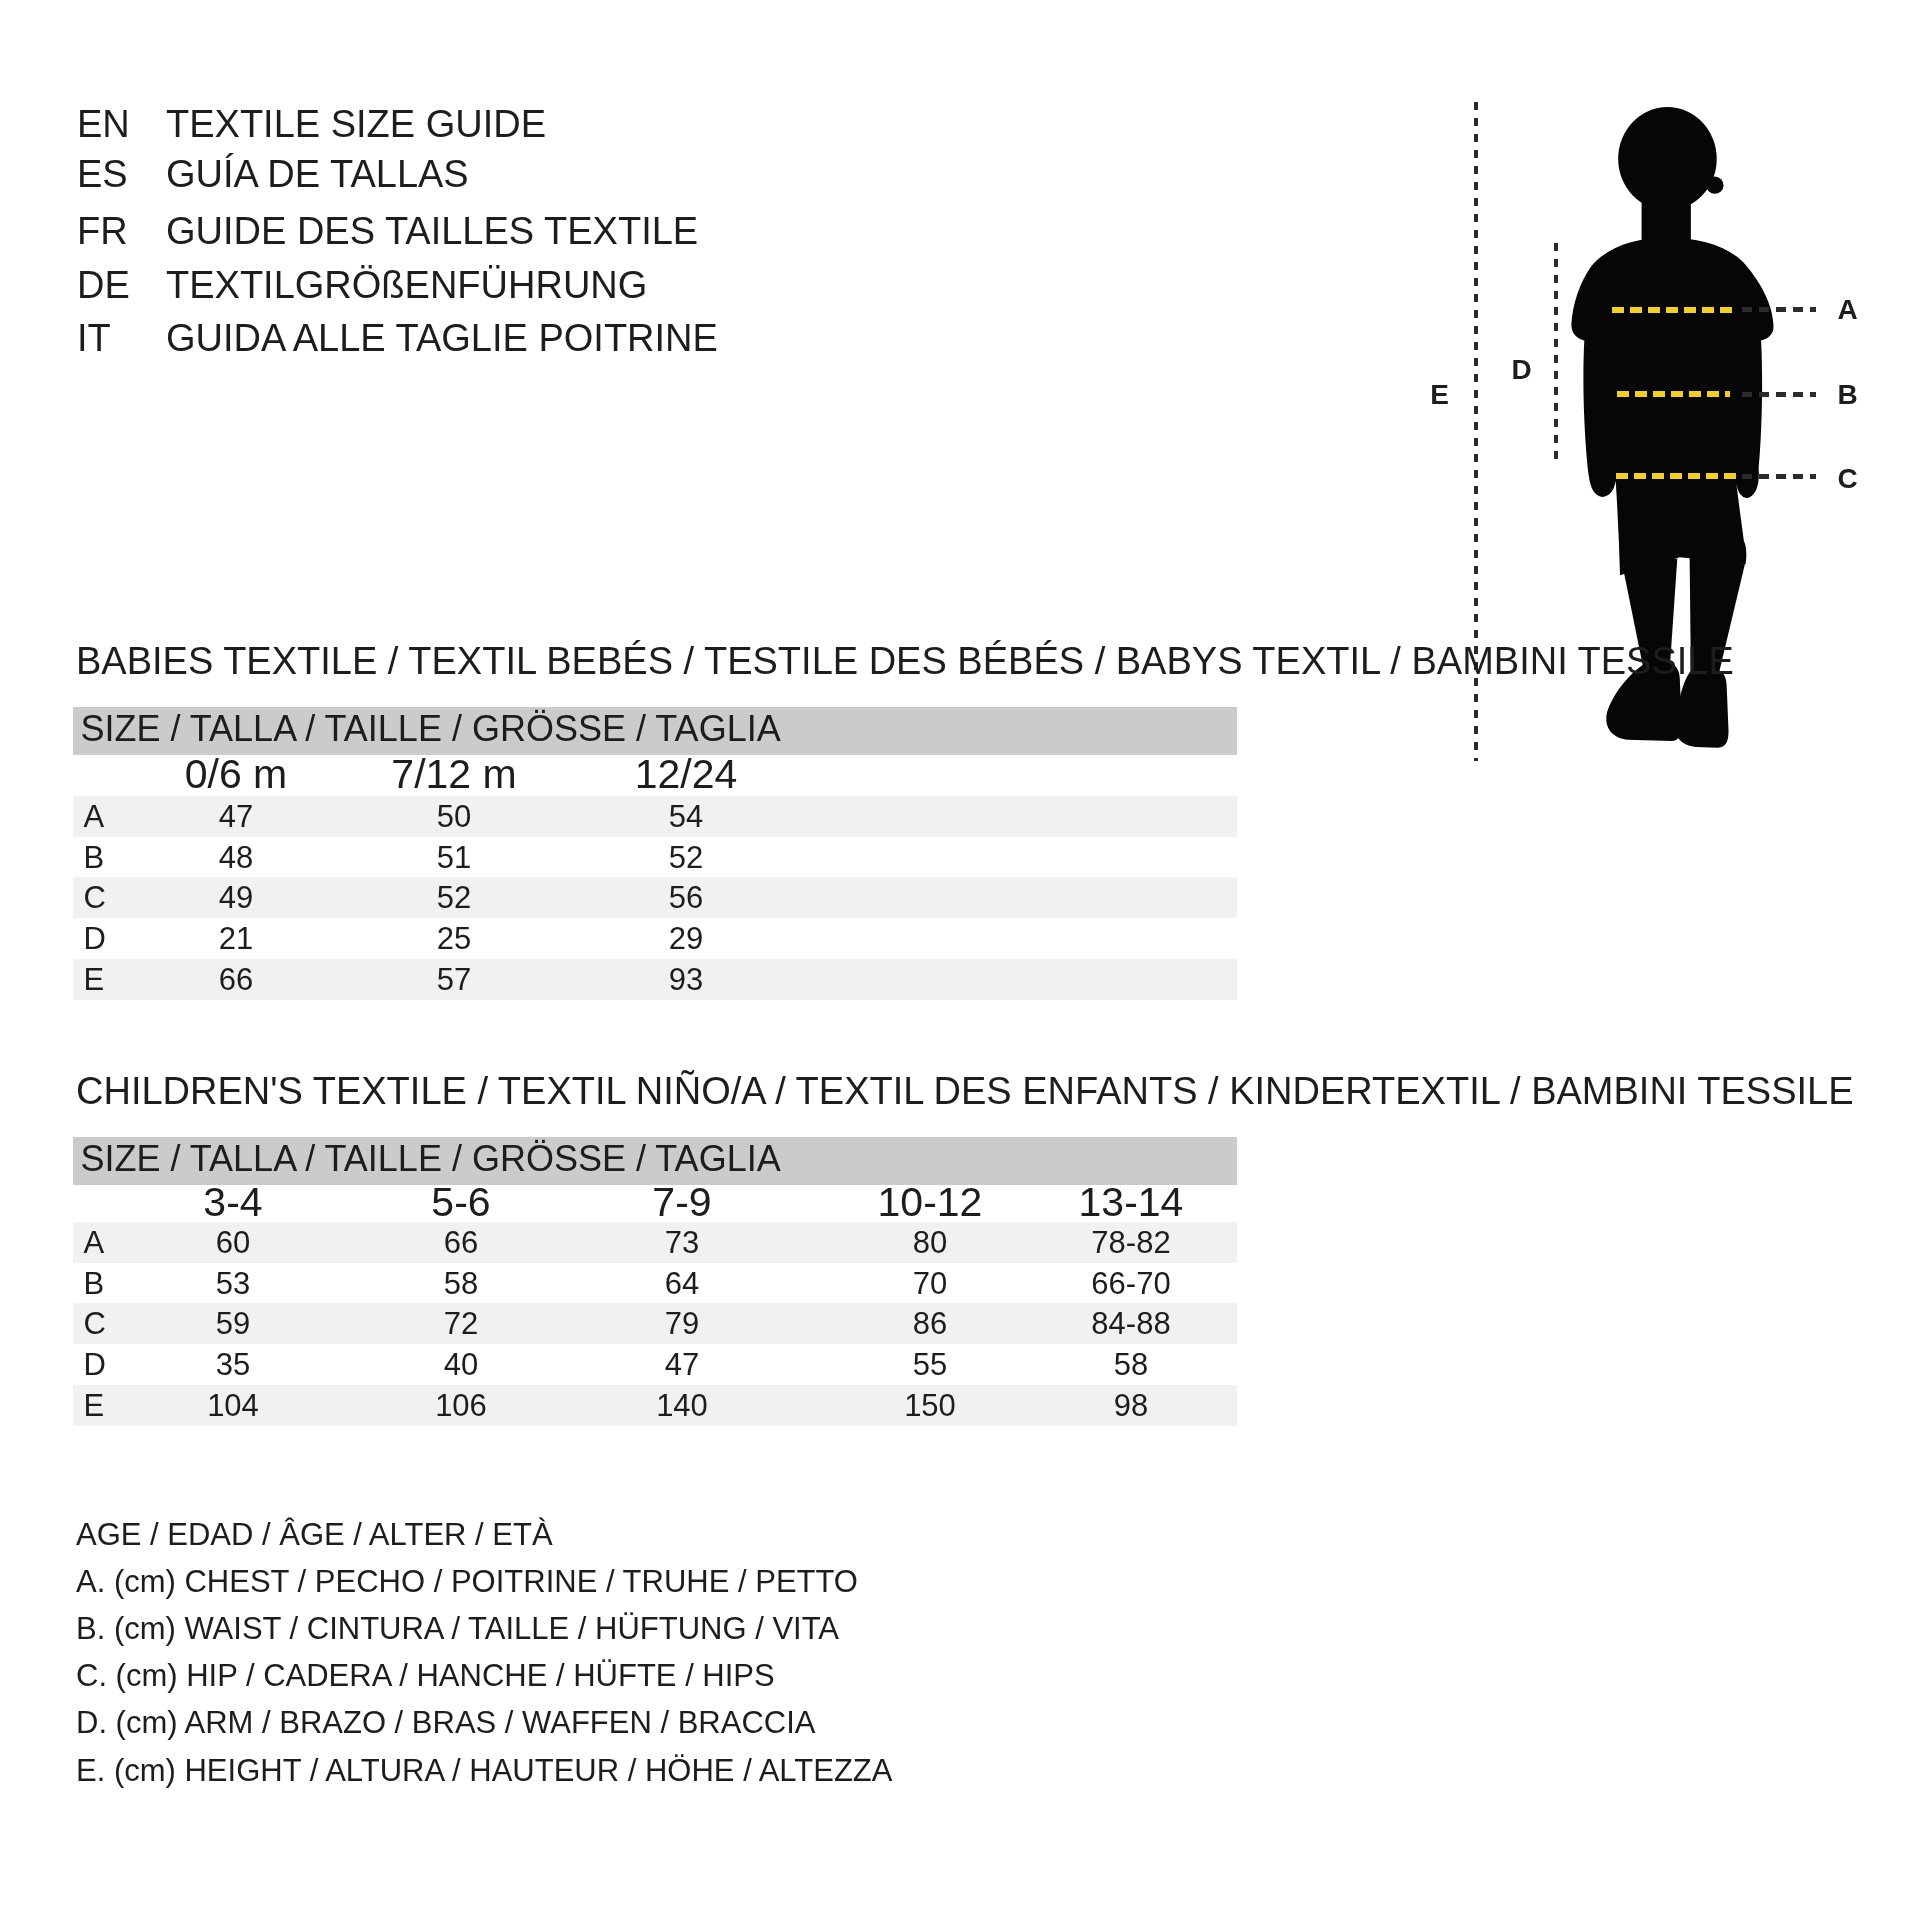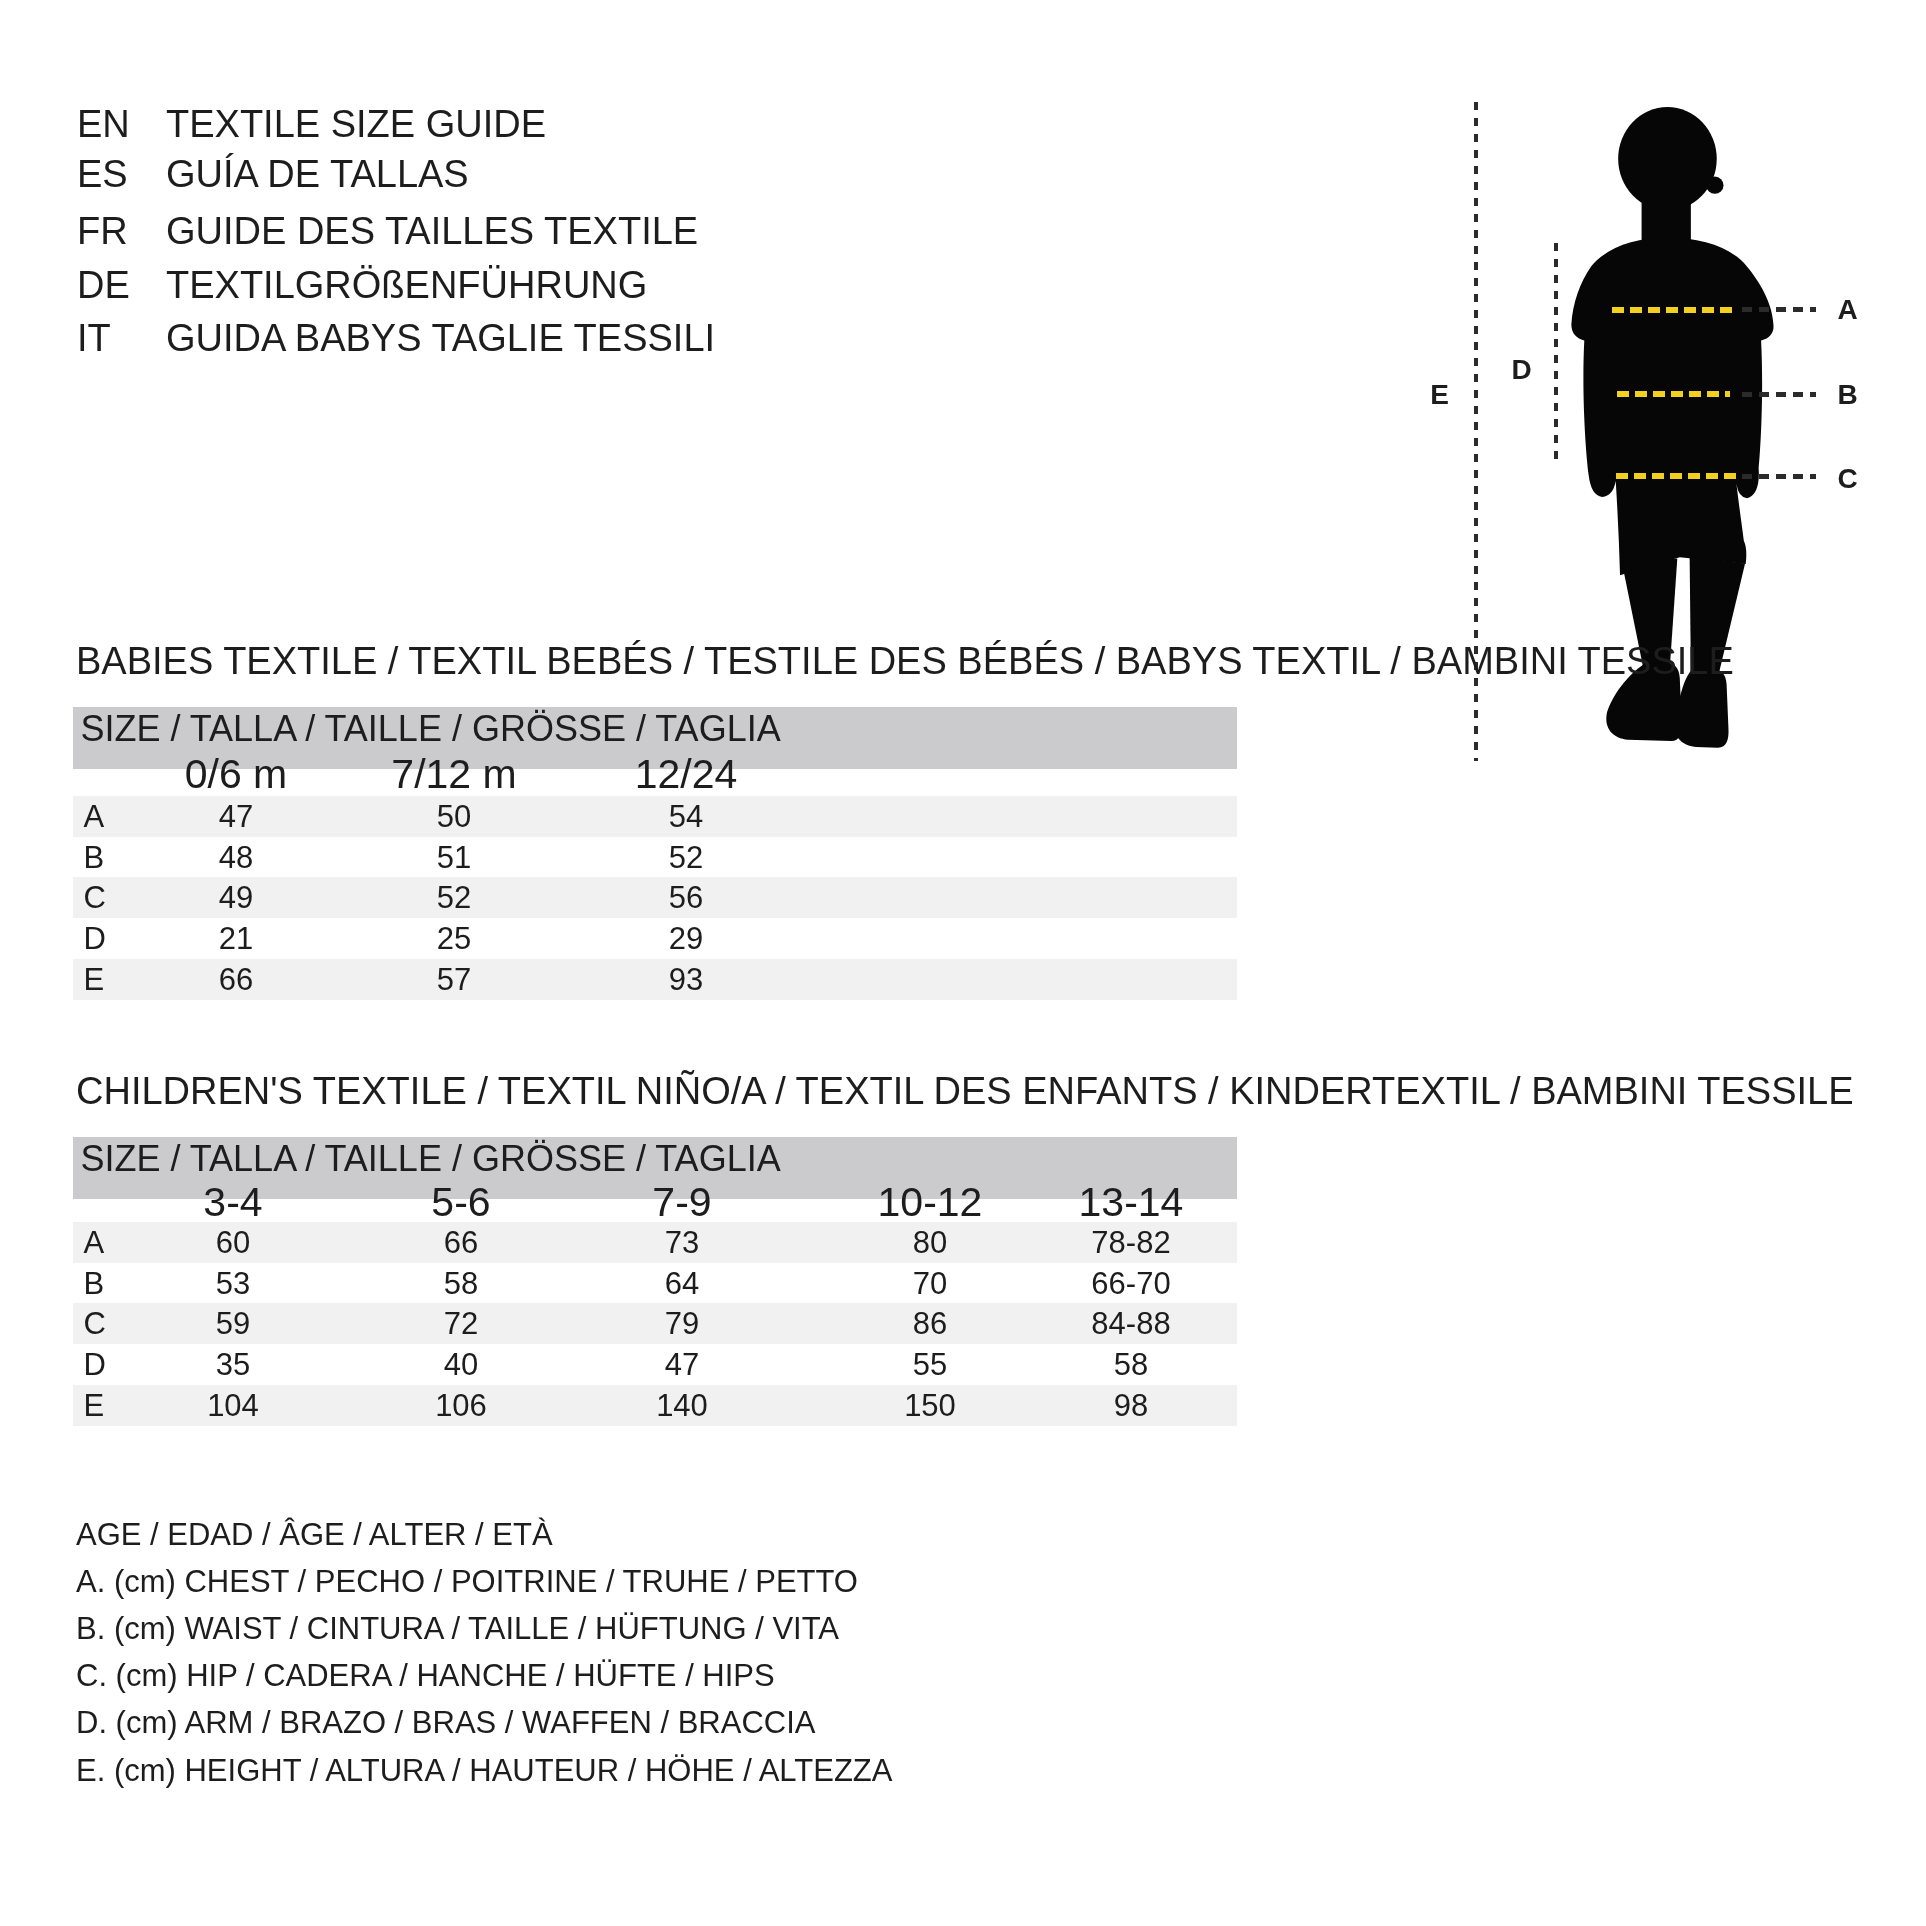--- a/index.html
+++ b/index.html
@@ -10,21 +10,21 @@
     font-family:"Liberation Sans","DejaVu Sans",sans-serif;
     color:#1d1d1d;
     overflow:hidden;
   }
   
   .lang-row{position:absolute;left:77px;height:54px;line-height:54px;font-size:38px;white-space:nowrap;}
   .lang-code{display:inline-block;width:89px;}
   
   .sec-title{position:absolute;left:76px;height:43px;line-height:43px;font-size:38px;white-space:nowrap;}
   
-  .size-bar{position:absolute;left:73px;width:1164px;height:62px;line-height:44px;
+  .size-bar{position:absolute;left:73px;width:1164px;height:48px;line-height:44px;
     background:#CBCBCE;font-size:36px;padding-left:7.4px;box-sizing:border-box;white-space:nowrap;}
   
   .col-row{position:absolute;left:73px;width:1164px;font-size:41px;}
   .t-row{position:absolute;left:73px;width:1164px;height:41px;line-height:41px;font-size:31px;}
   .t-row.stripe{background:#F1F1F2;}
   .row-label{position:absolute;left:10.5px;top:0;}
   .cell{position:absolute;top:0;width:148px;text-align:center;}
   .b-c1{left:89px}.b-c2{left:307px}.b-c3{left:539px}
   .c-c1{left:86px}.c-c2{left:314px}.c-c3{left:535px}.c-c4{left:783px}.c-c5{left:984px}
   
@@ -52,21 +52,21 @@
     <div class="lang-row" style="top:147px">
       <span class="lang-code">ES</span><span>GUÍA DE TALLAS</span>
     </div>
     <div class="lang-row" style="top:204px">
       <span class="lang-code">FR</span><span>GUIDE DES TAILLES TEXTILE</span>
     </div>
     <div class="lang-row" style="top:258px">
       <span class="lang-code">DE</span><span>TEXTILGRÖßENFÜHRUNG</span>
     </div>
     <div class="lang-row" style="top:311px">
-      <span class="lang-code">IT</span><span>GUIDA BABYS TAGLIE TESSILI</span>
+      <span class="lang-code">IT</span><span>GUIDA ALLE TAGLIE POITRINE</span>
     </div>
   </section>
 
   <section>
     <div class="vdots" style="left:1474px;top:102px;height:659px;"></div>
     <div class="vdots" style="left:1554px;top:243px;height:224px;"></div>
     <span class="dlabel" style="left:1418px;top:373px;">E</span>
     <span class="dlabel" style="left:1500px;top:348px;">D</span>
 
     <svg class="fig" viewBox="0 0 350 1060" aria-hidden="true">

